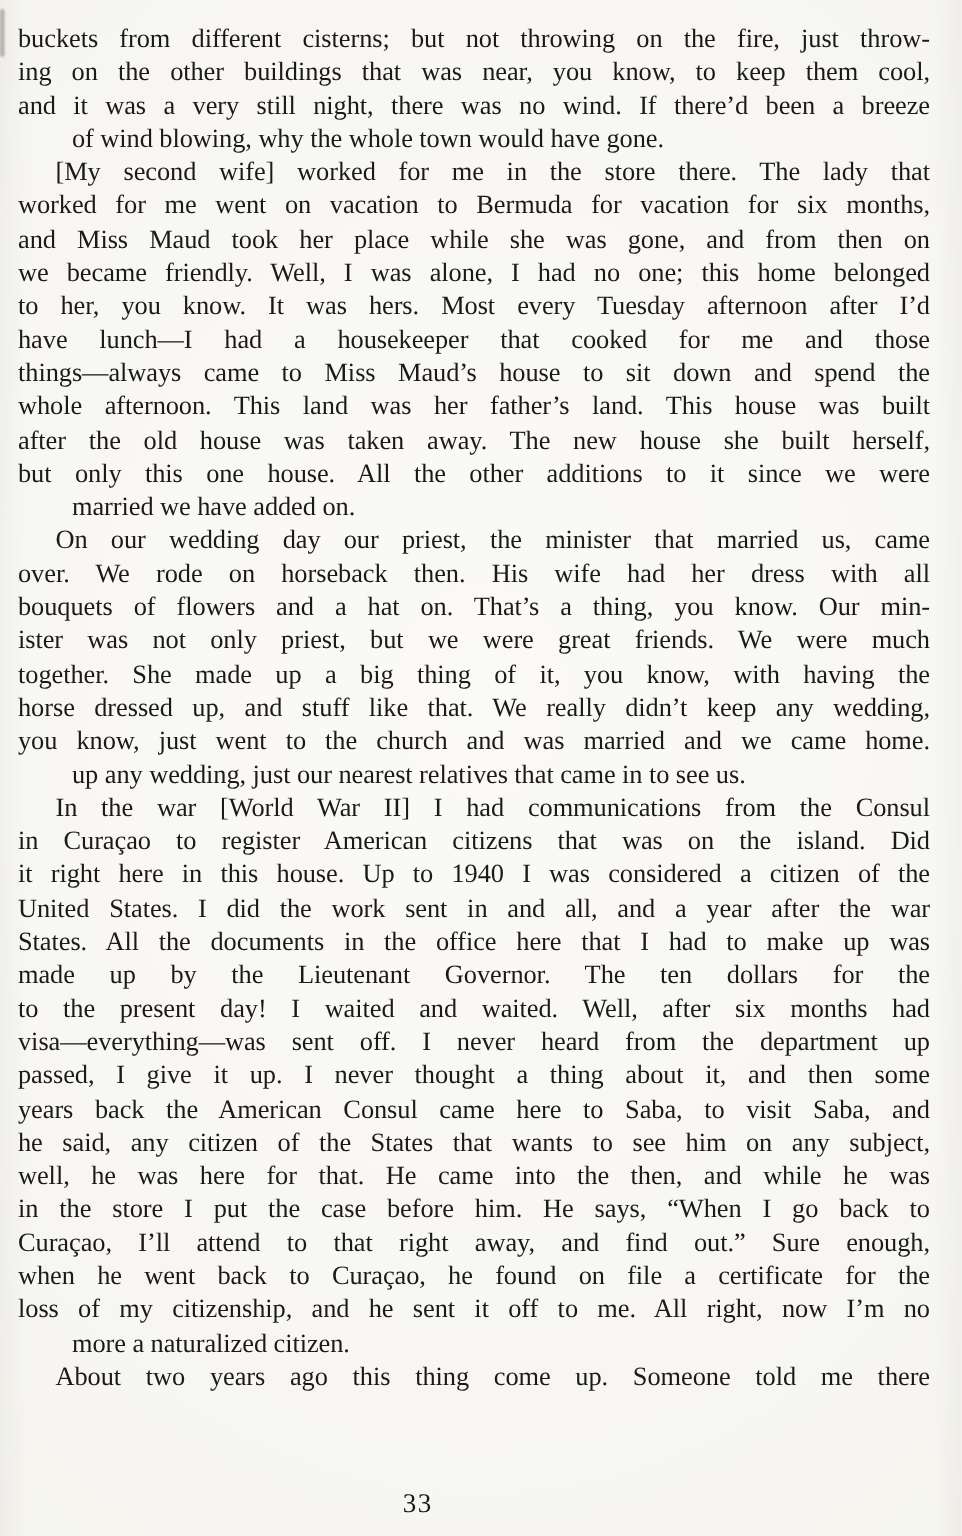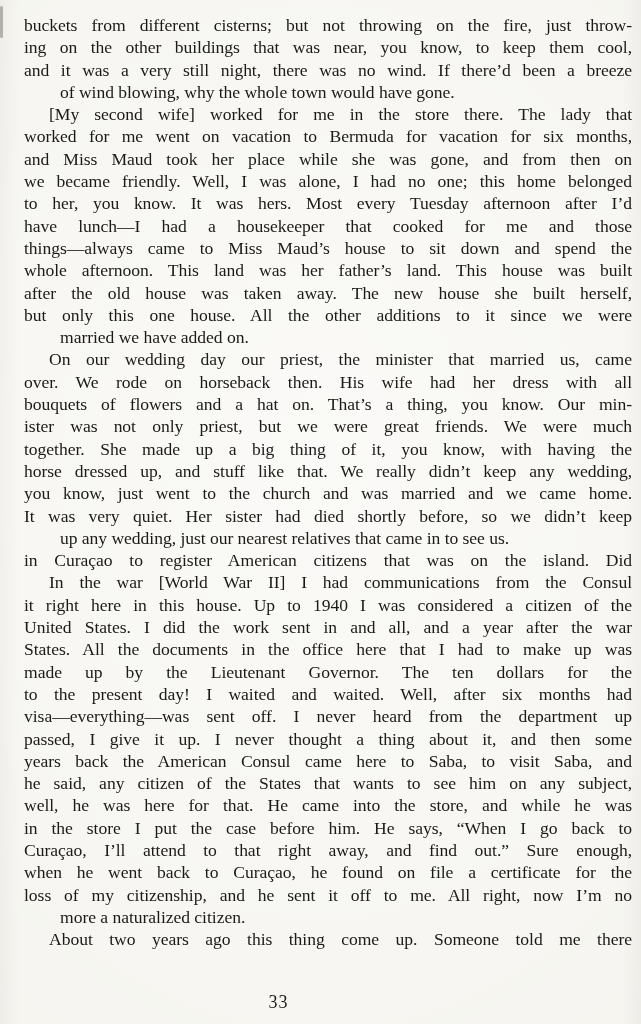--- a/index.html
+++ b/index.html
@@ -19,21 +19,21 @@
     position: absolute;
     left: 0; top: 0;
     width: 641px; height: 1024px;
     background:
       radial-gradient(ellipse 140% 110% at 50% 45%, rgba(255,255,255,0.55), rgba(0,0,0,0) 70%),
       linear-gradient(90deg, rgba(120,115,105,0.07) 0%, rgba(0,0,0,0) 3%, rgba(0,0,0,0) 97%, rgba(120,115,105,0.07) 100%),
       #f5f4ef;
   }
   .text-block {
     position: absolute;
-    left: 24px;
+    left: 12px;
     top: 0;
     width: 608px;
     padding-top: 14px;
   }
   .para { margin: 0; padding: 0; }
   .line {
     height: 22.3px;
     line-height: 22.3px;
     font-size: 17.6px;
     letter-spacing: -0.05px;
@@ -89,36 +89,35 @@
         <div class="line lastline">married we have added on.</div>
       </div>
       <div class="para">
         <div class="line indent">On our wedding day our priest, the minister that married us, came</div>
         <div class="line">over. We rode on horseback then. His wife had her dress with all</div>
         <div class="line">bouquets of flowers and a hat on. That’s a thing, you know. Our min-</div>
         <div class="line">ister was not only priest, but we were great friends. We were much</div>
         <div class="line">together. She made up a big thing of it, you know, with having the</div>
         <div class="line">horse dressed up, and stuff like that. We really didn’t keep any wedding,</div>
         <div class="line">you know, just went to the church and was married and we came home.</div>
-        <div class="line">It was very quiet. Her sister had died shortly before, so we didn’t keep</div>
         <div class="line lastline">up any wedding, just our nearest relatives that came in to see us.</div>
       </div>
       <div class="para">
+        <div class="line indent">In the war [World War II] I had communications from the Consul</div>
         <div class="line">in Curaçao to register American citizens that was on the island. Did</div>
-        <div class="line indent">In the war [World War II] I had communications from the Consul</div>
         <div class="line">it right here in this house. Up to 1940 I was considered a citizen of the</div>
         <div class="line">United States. I did the work sent in and all, and a year after the war</div>
         <div class="line">States. All the documents in the office here that I had to make up was</div>
         <div class="line">made up by the Lieutenant Governor. The ten dollars for the</div>
         <div class="line">to the present day! I waited and waited. Well, after six months had</div>
         <div class="line">visa—everything—was sent off. I never heard from the department up</div>
         <div class="line">passed, I give it up. I never thought a thing about it, and then some</div>
         <div class="line">years back the American Consul came here to Saba, to visit Saba, and</div>
         <div class="line">he said, any citizen of the States that wants to see him on any subject,</div>
-        <div class="line">well, he was here for that. He came into the store, and while he was</div>
+        <div class="line">well, he was here for that. He came into the then, and while he was</div>
         <div class="line">in the store I put the case before him. He says, “When I go back to</div>
         <div class="line">Curaçao, I’ll attend to that right away, and find out.” Sure enough,</div>
         <div class="line">when he went back to Curaçao, he found on file a certificate for the</div>
         <div class="line">loss of my citizenship, and he sent it off to me. All right, now I’m no</div>
         <div class="line lastline">more a naturalized citizen.</div>
       </div>
       <div class="para">
         <div class="line indent">About two years ago this thing come up. Someone told me there</div>
       </div>
     </div>

